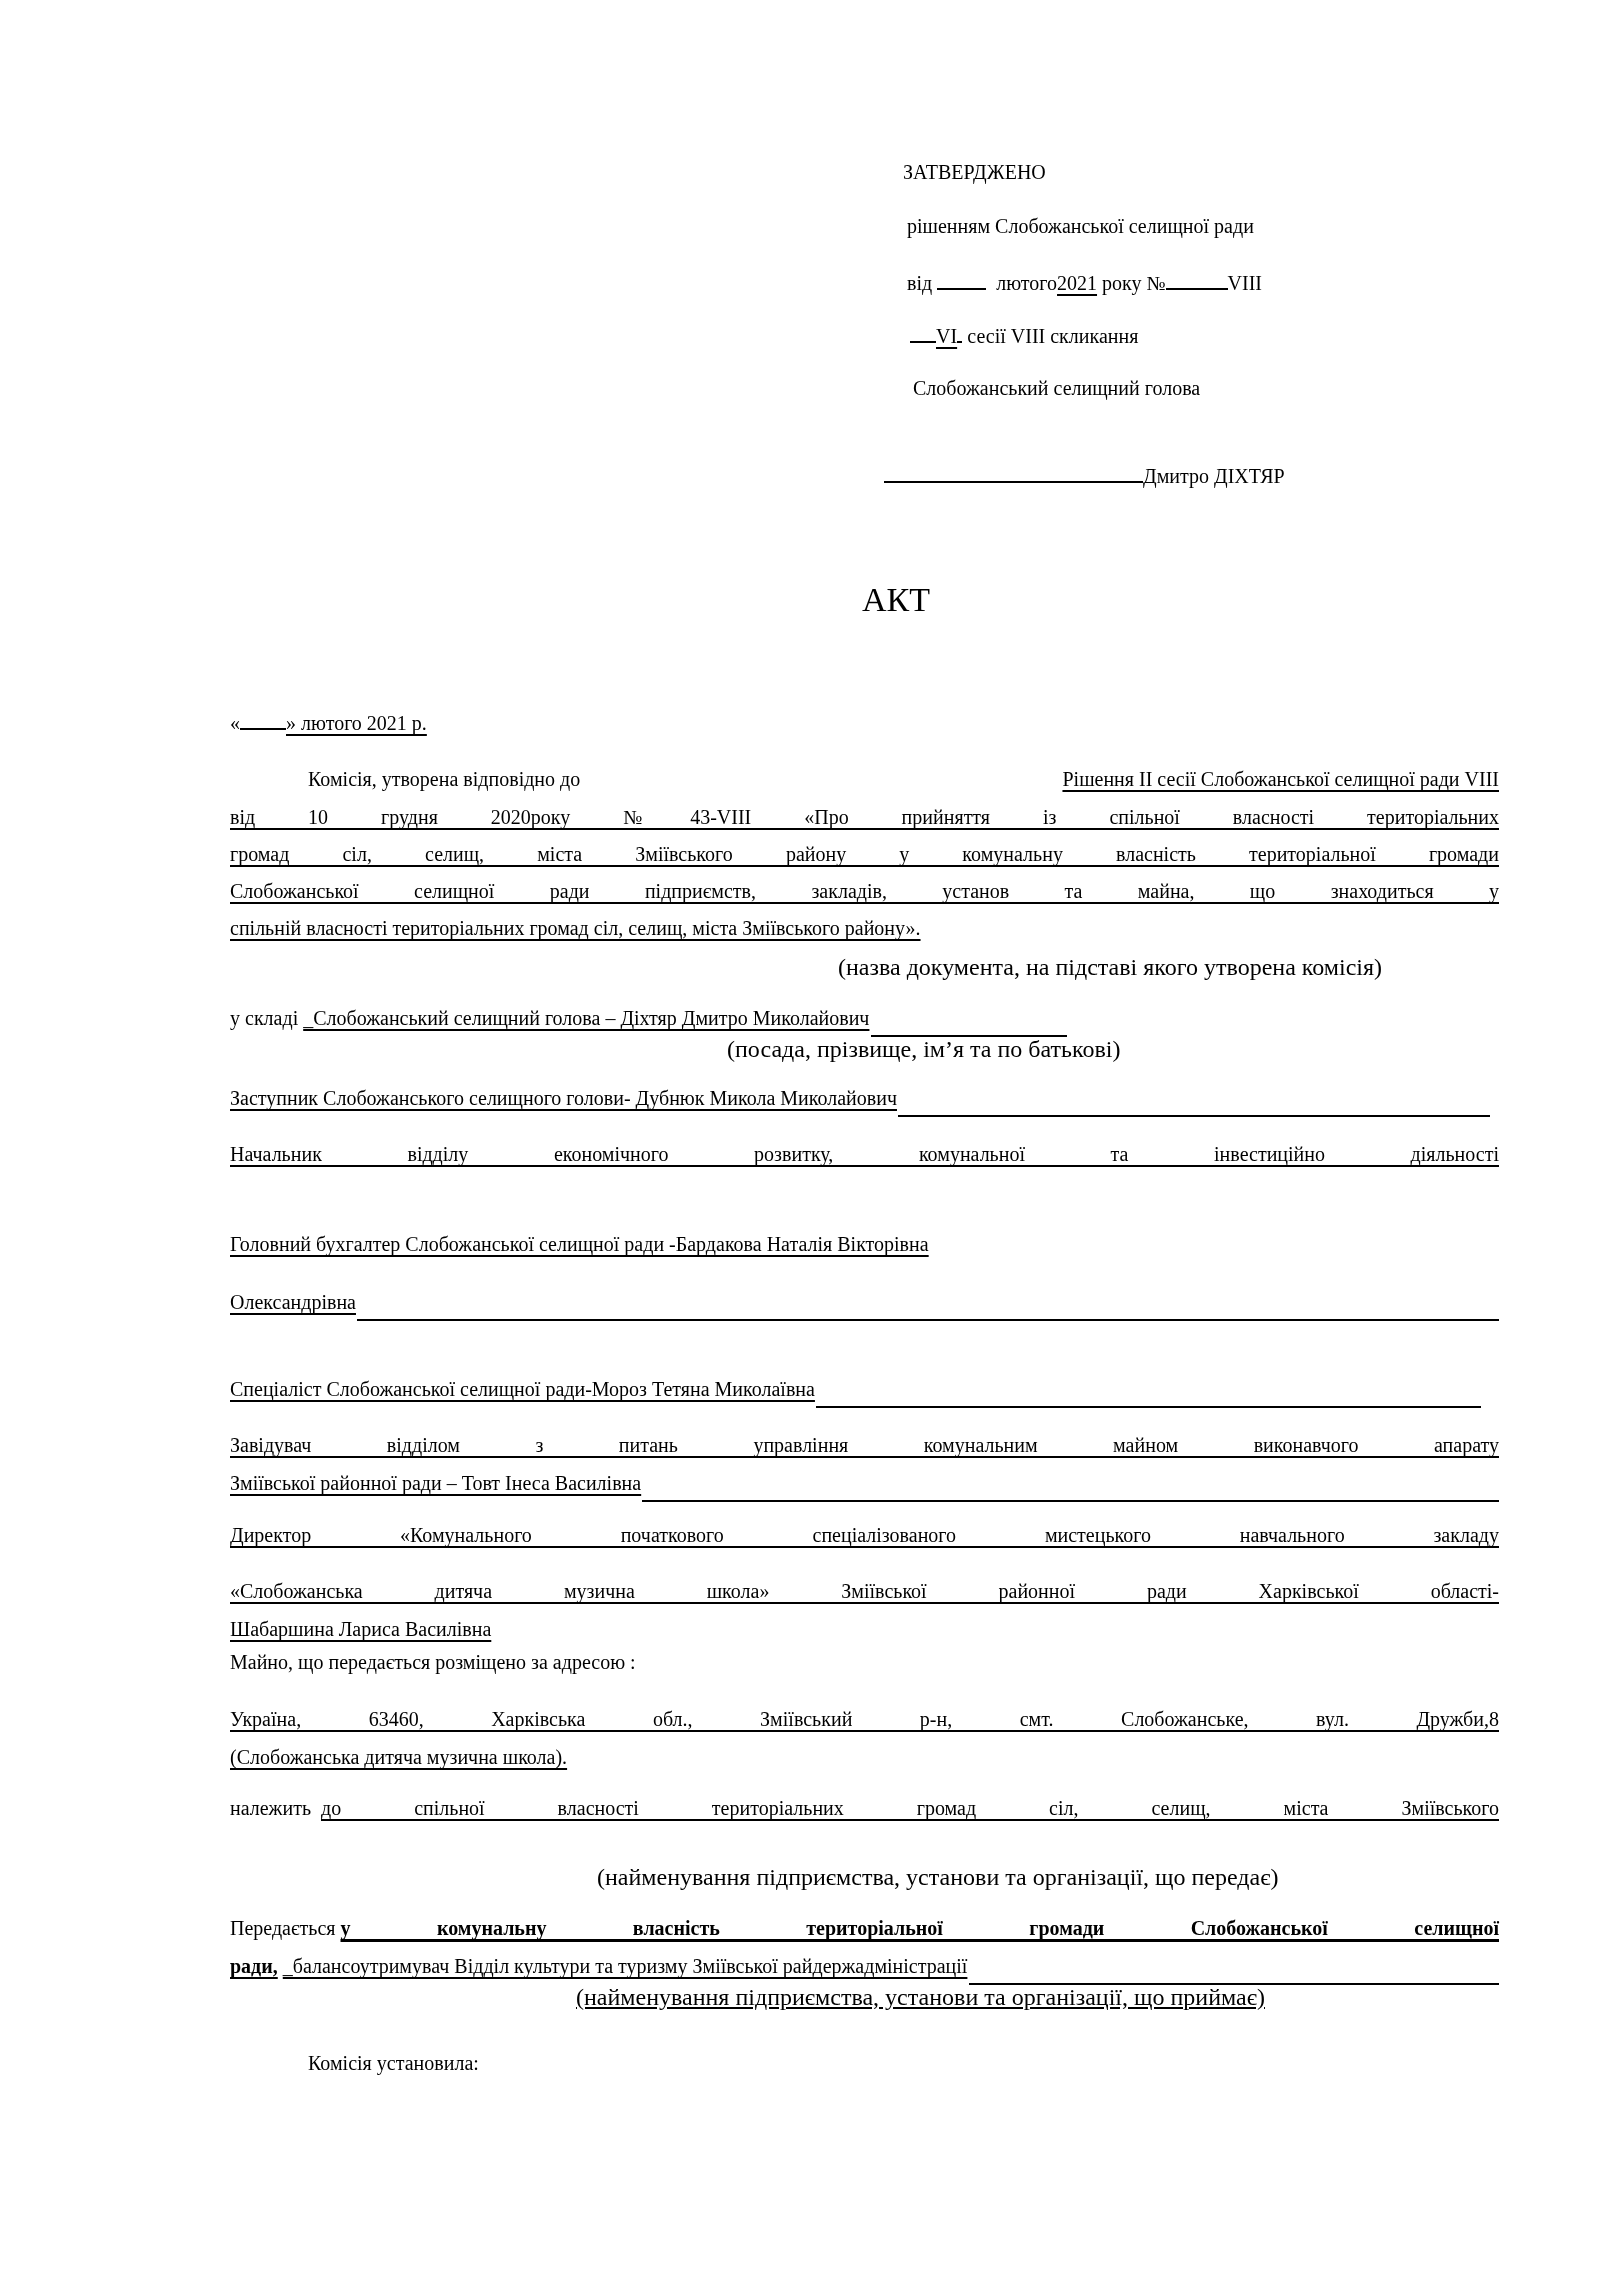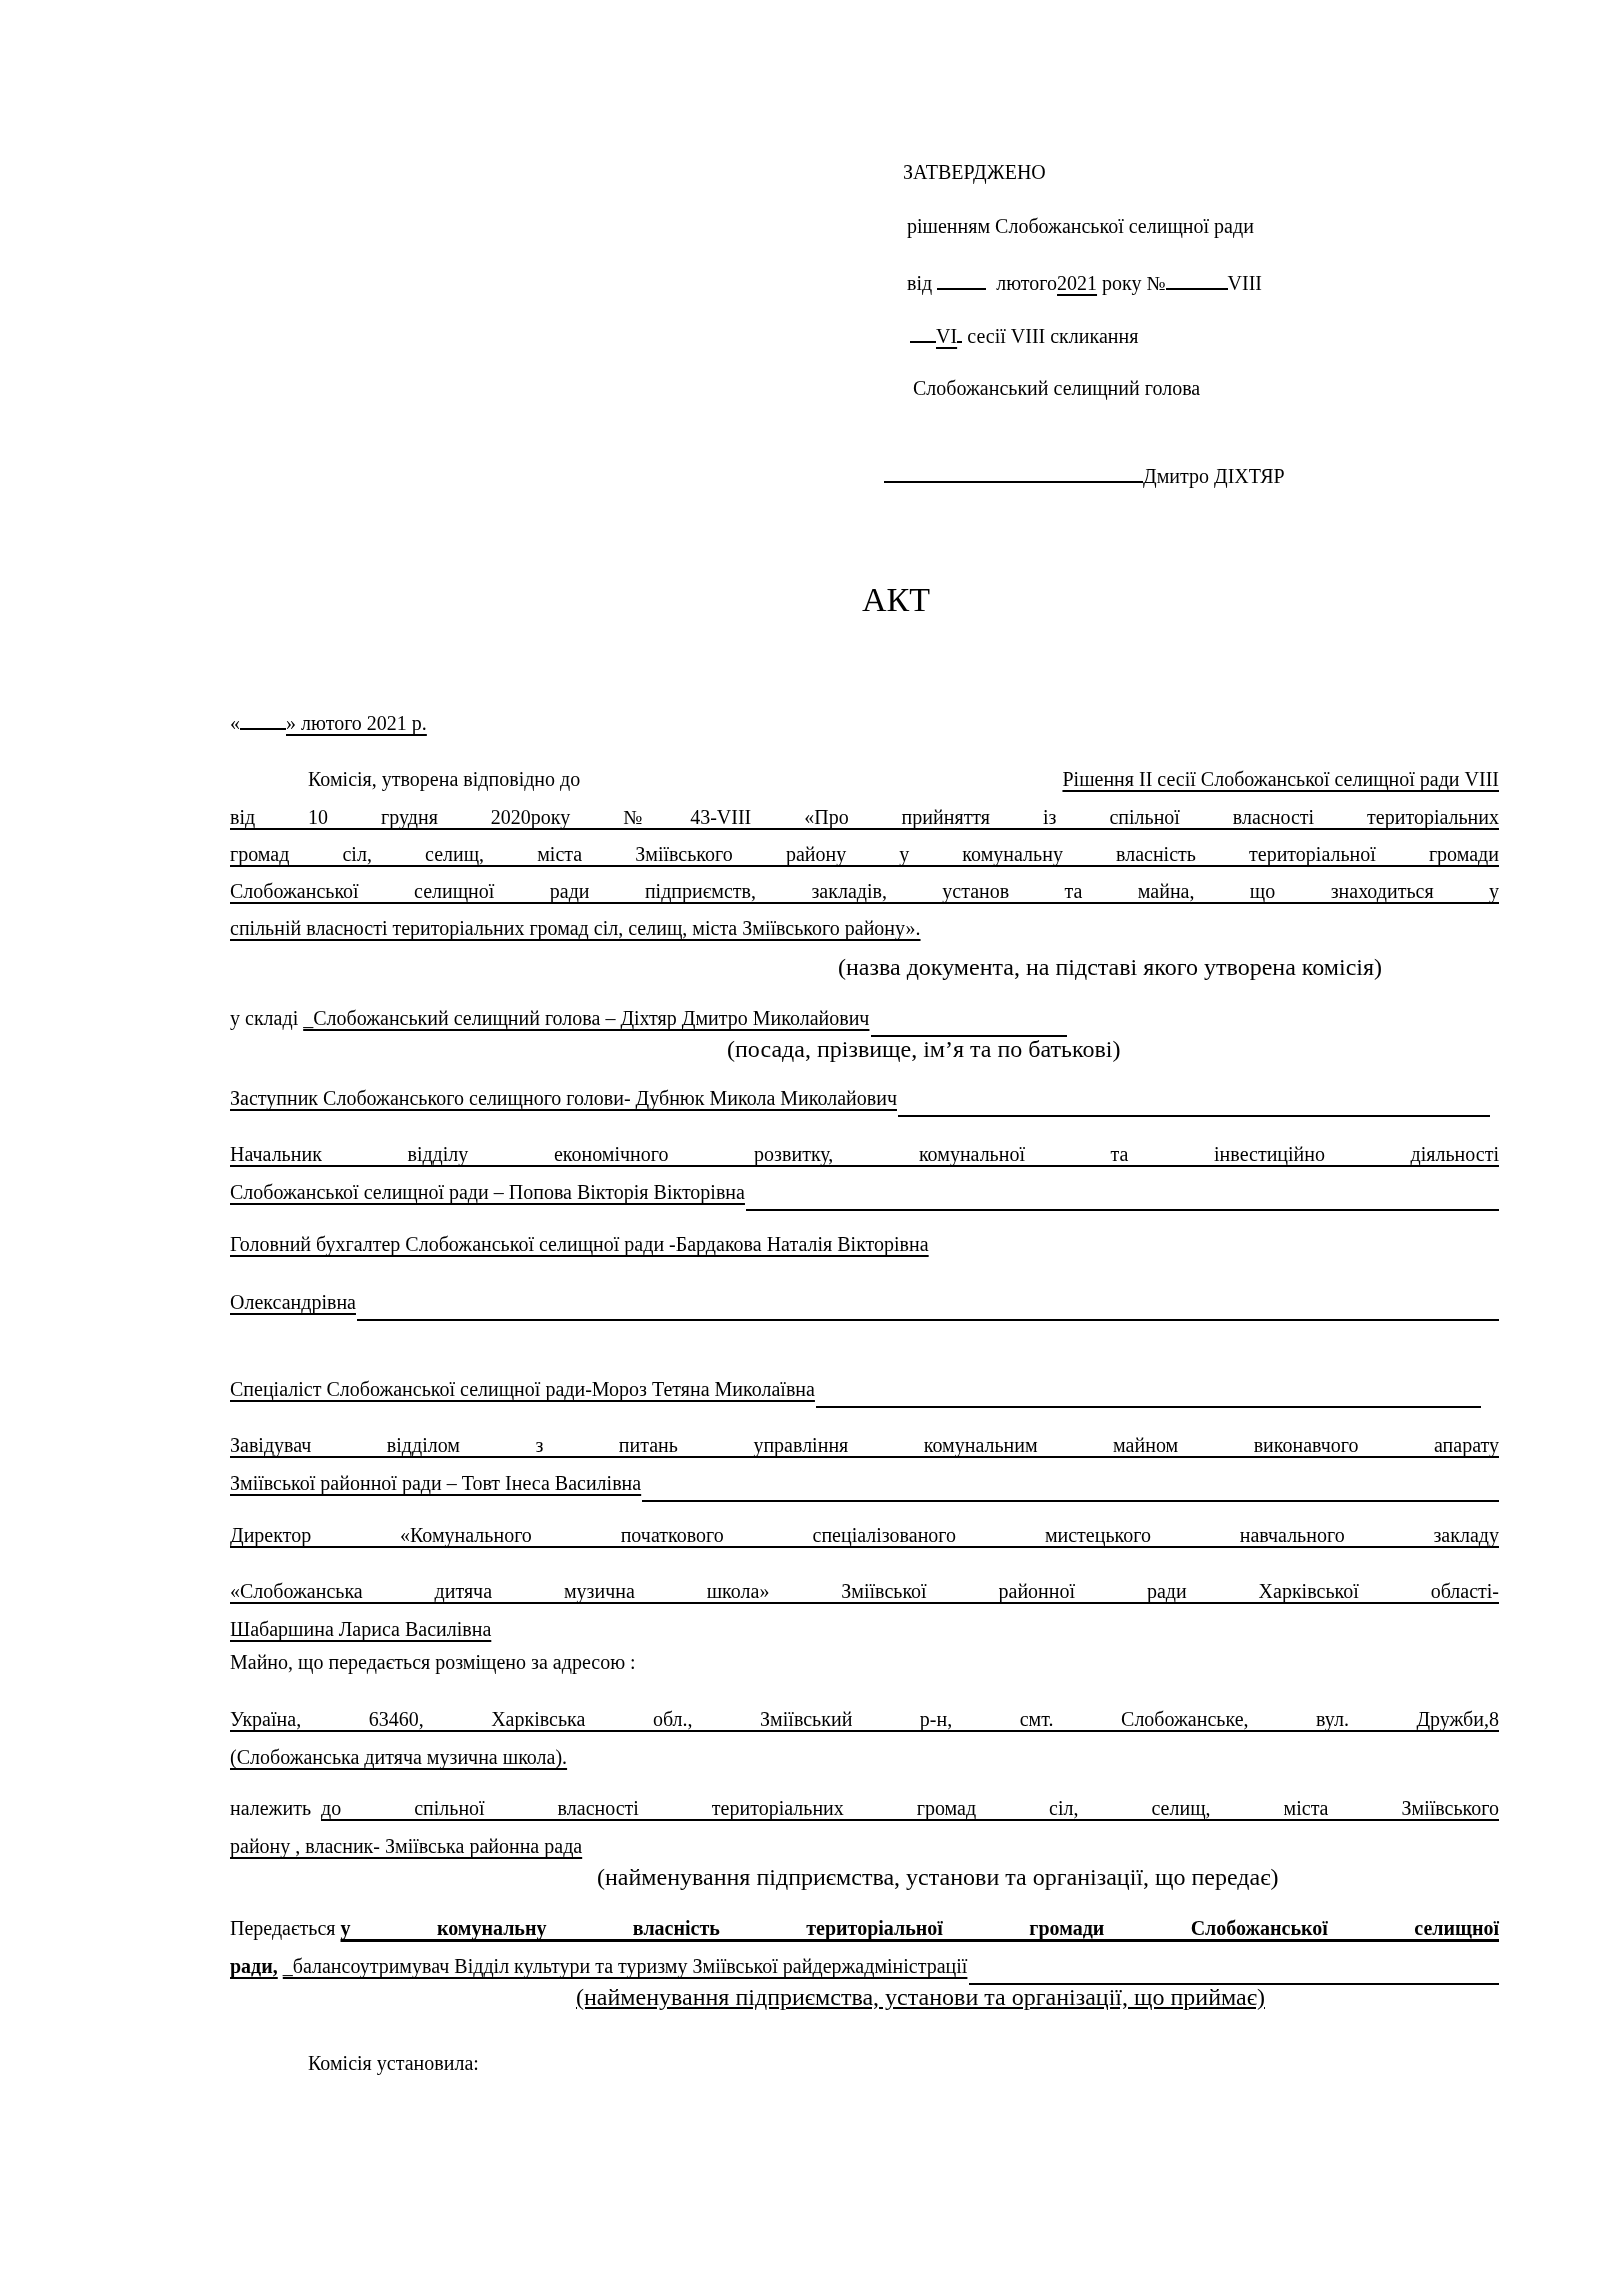--- a/index.html
+++ b/index.html
@@ -59,24 +59,20 @@
 
 <div class="abs t" style="left:230px; top:1080px; width:1260px;">
   <div class="row">
       <span class="u">Заступник Слобожанського селищного голови- Дубнюк Микола Миколайович</span>
       <span class="fill"></span>
     </div>
 </div>
 
 <div class="abs t" style="left:230px; top:1136px; width:1269px;">
   <div class="u" style="text-align:justify; text-align-last:justify;">Начальник відділу економічного розвитку, комунальної та інвестиційно діяльності</div>
-  <div class="row" style="margin-top:1.3px;">
-      <span class="u">Слобожанської селищної ради – Попова Вікторія Вікторівна</span>
-      <span class="fill"></span>
-    </div>
 </div>
 
 <div class="abs t" style="left:230px; top:1226px;">
   <span class="u">Головний бухгалтер Слобожанської селищної ради -Бардакова Наталія Вікторівна</span>
 </div>
 
 <div class="abs t" style="left:230px; top:1283px; width:1269px;">
   <div class="row" style="margin-top:1.3px;">
       <span class="u">Олександрівна</span>
       <span class="fill"></span>
@@ -109,21 +105,20 @@
 <div class="abs t" style="left:230px; top:1701px; width:1269px;">
   <div class="u" style="text-align:justify; text-align-last:justify;">Україна, 63460, Харківська обл., Зміївський р-н, смт. Слобожанське, вул. Дружби,8</div>
   <div style="margin-top:1.3px;"><span class="u">(Слобожанська дитяча музична школа).</span></div>
 </div>
 
 <div class="abs t" style="left:230px; top:1790px; width:1269px;">
   <div class="row">
     <span>належить</span>&nbsp;&nbsp;
     <span class="u" style="flex:1; text-align:justify; text-align-last:justify;"> до  спільної власності територіальних громад сіл, селищ, міста Зміївського</span>
   </div>
-  <div style="margin-top:1.3px;"><span class="u">району , власник- Зміївська районна рада</span></div>
 </div>
 <div class="abs small" style="left:597px; top:1863px;">(найменування підприємства, установи та організації, що передає)</div>
 
 <div class="abs t" style="left:230px; top:1910px; width:1269px;">
   <div class="row">
     <span>Передається</span>&nbsp;
     <span class="u b" style="flex:1; text-align:justify; text-align-last:justify; text-decoration-thickness:3.3px;">у  комунальну власність територіальної громади Слобожанської селищної</span>
   </div>
   <div class="row" style="margin-top:1.3px;">
     <span class="u b">ради,</span>&nbsp;

